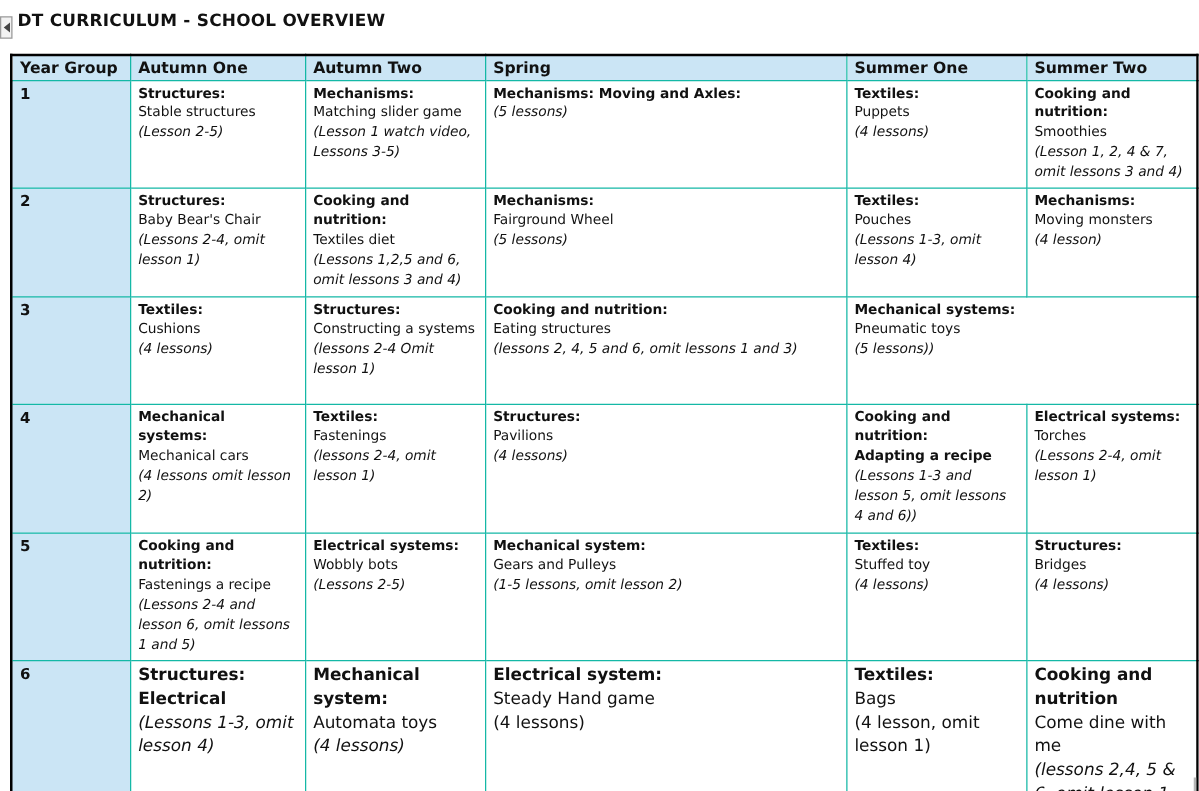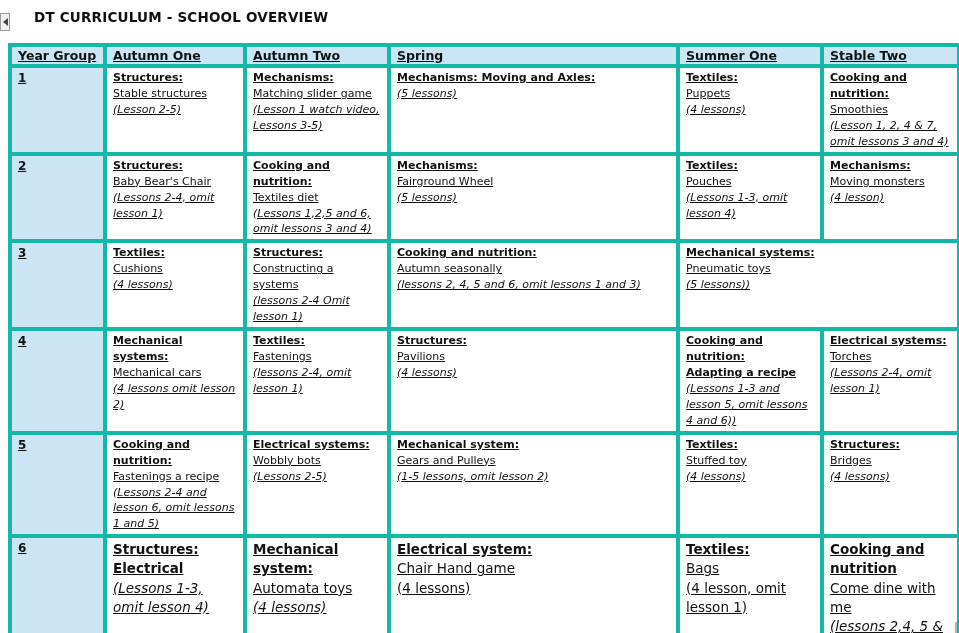--- a/index.html
+++ b/index.html
@@ -11,21 +11,20 @@
     color: #111;
     overflow: hidden;
   }
   .doc-title {
     position: absolute;
     left: 14px;
     top: 9px;
     font-size: 13.5px;
     font-weight: bold;
     letter-spacing: 0.2px;
-    margin-left: 20px;
   }
   .margin-marker {
     position: absolute;
     left: 0;
     top: 13px;
     width: 10px;
     height: 18px;
     border: 1px solid #9a9a9a;
     background: #f2f2f2;
     display: flex;
@@ -41,24 +40,23 @@
   table.curriculum {
     position: absolute;
     left: 8px;
     top: 43px;
     width: 949px;
     border-collapse: collapse;
     table-layout: fixed;
     border: 2px solid #000;
   }
   .curriculum th, .curriculum td {
-    border: 4px solid #14b8a6;
+    border: 1px solid #14b8a6;
     vertical-align: top;
     padding: 2px 6px;
-    text-decoration: underline;
   }
   .curriculum thead th {
     background: var(--hdr-bg, #cbe5f5);
     font-size: 12.5px;
     font-weight: bold;
     text-align: left;
     height: 20px;
     padding: 1px 6px;
     white-space: nowrap;
     overflow: hidden;
@@ -100,21 +98,21 @@
       <col style="width:144px">
       <col style="width:137px">
   </colgroup>
   <thead>
     <tr>
       <th>Year Group</th>
       <th>Autumn One</th>
       <th>Autumn Two</th>
       <th>Spring</th>
       <th>Summer One</th>
-      <th>Stable Two</th>
+      <th>Summer Two</th>
     </tr>
   </thead>
   <tbody>
       <tr style="height: 86px;">
         <td class="year">1</td>
         <td>
           <div class="ln b">Structures:</div>
           <div class="ln n">Stable structures</div>
           <div class="ln i">(Lesson 2-5)</div>
         </td>
@@ -173,21 +171,21 @@
           <div class="ln n">Cushions</div>
           <div class="ln i">(4 lessons)</div>
         </td>
         <td>
           <div class="ln b">Structures:</div>
           <div class="ln n">Constructing a systems</div>
           <div class="ln i">(lessons 2-4 Omit lesson 1)</div>
         </td>
         <td>
           <div class="ln b">Cooking and nutrition:</div>
-          <div class="ln n">Autumn seasonally</div>
+          <div class="ln n">Eating structures</div>
           <div class="ln i">(lessons 2, 4, 5 and 6, omit lessons 1 and 3)</div>
         </td>
         <td colspan="2">
           <div class="ln b">Mechanical systems:</div>
           <div class="ln n">Pneumatic toys</div>
           <div class="ln i">(5 lessons))</div>
         </td>
       </tr>
       <tr style="height: 103px;">
         <td class="year">4</td>
@@ -252,21 +250,21 @@
           <div class="ln b">Electrical</div>
           <div class="ln i">(Lessons 1-3, omit lesson 4)</div>
         </td>
         <td>
           <div class="ln b">Mechanical system:</div>
           <div class="ln n">Automata toys</div>
           <div class="ln i">(4 lessons)</div>
         </td>
         <td>
           <div class="ln b">Electrical system:</div>
-          <div class="ln n">Chair Hand game</div>
+          <div class="ln n">Steady Hand game</div>
           <div class="ln n">(4 lessons)</div>
         </td>
         <td>
           <div class="ln b">Textiles:</div>
           <div class="ln n">Bags</div>
           <div class="ln n">(4 lesson, omit lesson 1)</div>
         </td>
         <td>
           <div class="ln b">Cooking and nutrition</div>
           <div class="ln n">Come dine with me</div>

